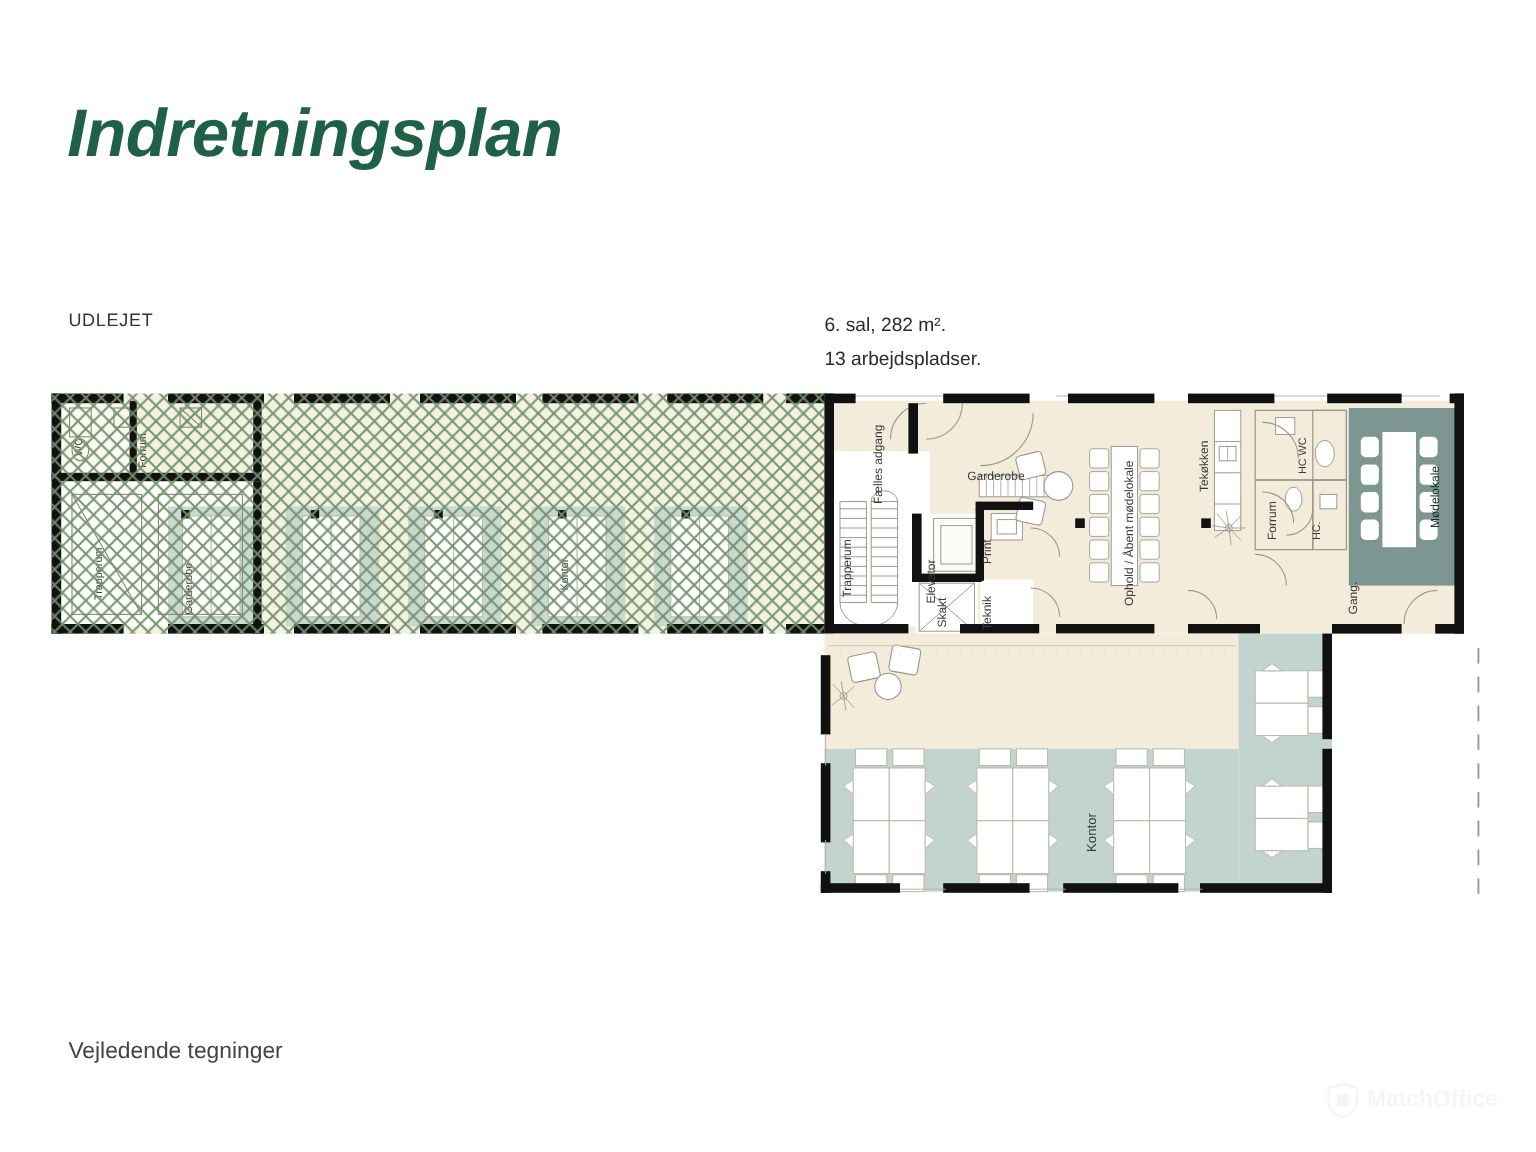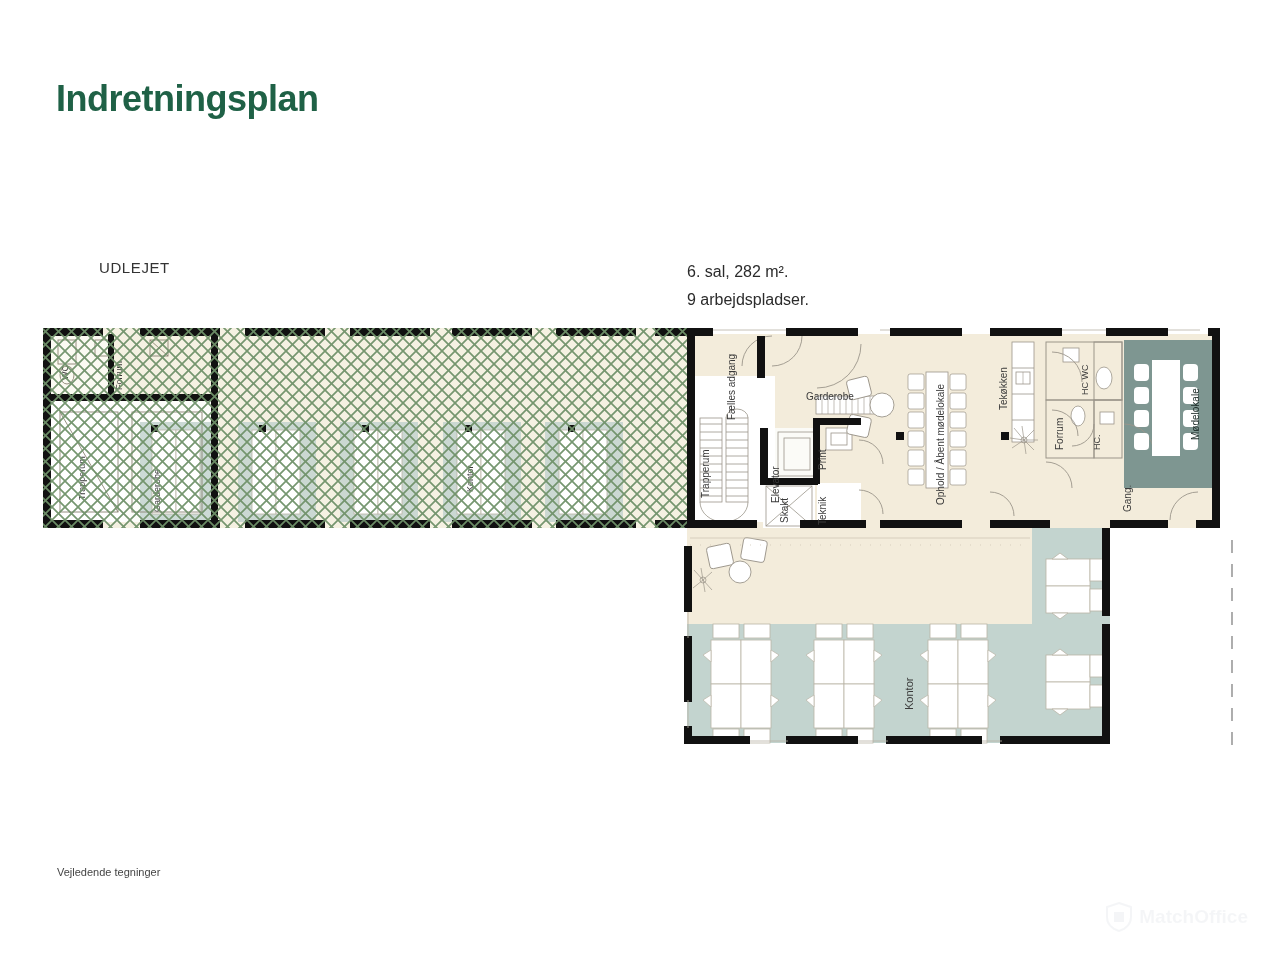--- a/index.html
+++ b/index.html
@@ -9,36 +9,37 @@
     background:#ffffff;
     font-family:"Liberation Sans", sans-serif;
     color:#2b2b2b;
     overflow:hidden;
     position:relative;
   }
   #page{position:relative;width:1280px;height:960px;}
 
   .title{
     position:absolute;left:56px;top:78px;
-    font-size:36px;font-weight:700;letter-spacing:-0.5px;
+    font-size:56px;font-weight:700;letter-spacing:-0.5px;
     color:#1f6146;
     white-space:nowrap;
+    font-style:italic;
   }
   .status-label{
     position:absolute;left:57px;top:259px;
-    font-size:15px;letter-spacing:0.6px;color:#333;margin-left:42px;
+    font-size:15px;letter-spacing:0.6px;color:#333;
   }
   .meta{
     position:absolute;left:687px;top:258px;
     font-size:16px;line-height:28px;color:#2b2b2b;
   }
   .meta div{white-space:nowrap;}
   .footnote{
     position:absolute;left:57px;top:866px;
-    font-size:11px;color:#444;
+    font-size:19px;color:#444;
   }
   .watermark{
     position:absolute;right:32px;bottom:28px;
     display:flex;align-items:center;gap:7px;
     opacity:0.045;
   }
   .watermark .wm-text{font-size:19px;font-weight:700;color:#1b3a5c;white-space:nowrap;}
 
   #plan{position:absolute;left:0;top:0;}
   text{font-family:"Liberation Sans", sans-serif;}
@@ -47,21 +48,21 @@
 <body>
 
 <div id="page">
 
   <div class="title">Indretningsplan</div>
 
   <div class="status-label">UDLEJET</div>
 
   <div class="meta">
     <div>6. sal, 282 m².</div>
-    <div>9 arbejdspladser.</div>
+    <div>13 arbejdspladser.</div>
   </div>
 
   <svg id="plan" width="1280" height="960" viewBox="0 0 1280 960">
     <defs>
 
       <pattern id="xhatch" width="13" height="13" patternUnits="userSpaceOnUse">
         <path d="M -3 3 L 3 -3 M 0 13 L 13 0 M 10 16 L 16 10" stroke="#6f9169" stroke-width="1.7" fill="none"></path>
         <path d="M -3 10 L 3 16 M 0 0 L 13 13 M 10 -3 L 16 3" stroke="#6f9169" stroke-width="1.7" fill="none"></path>
       </pattern>
       <clipPath id="leftWingClip">

